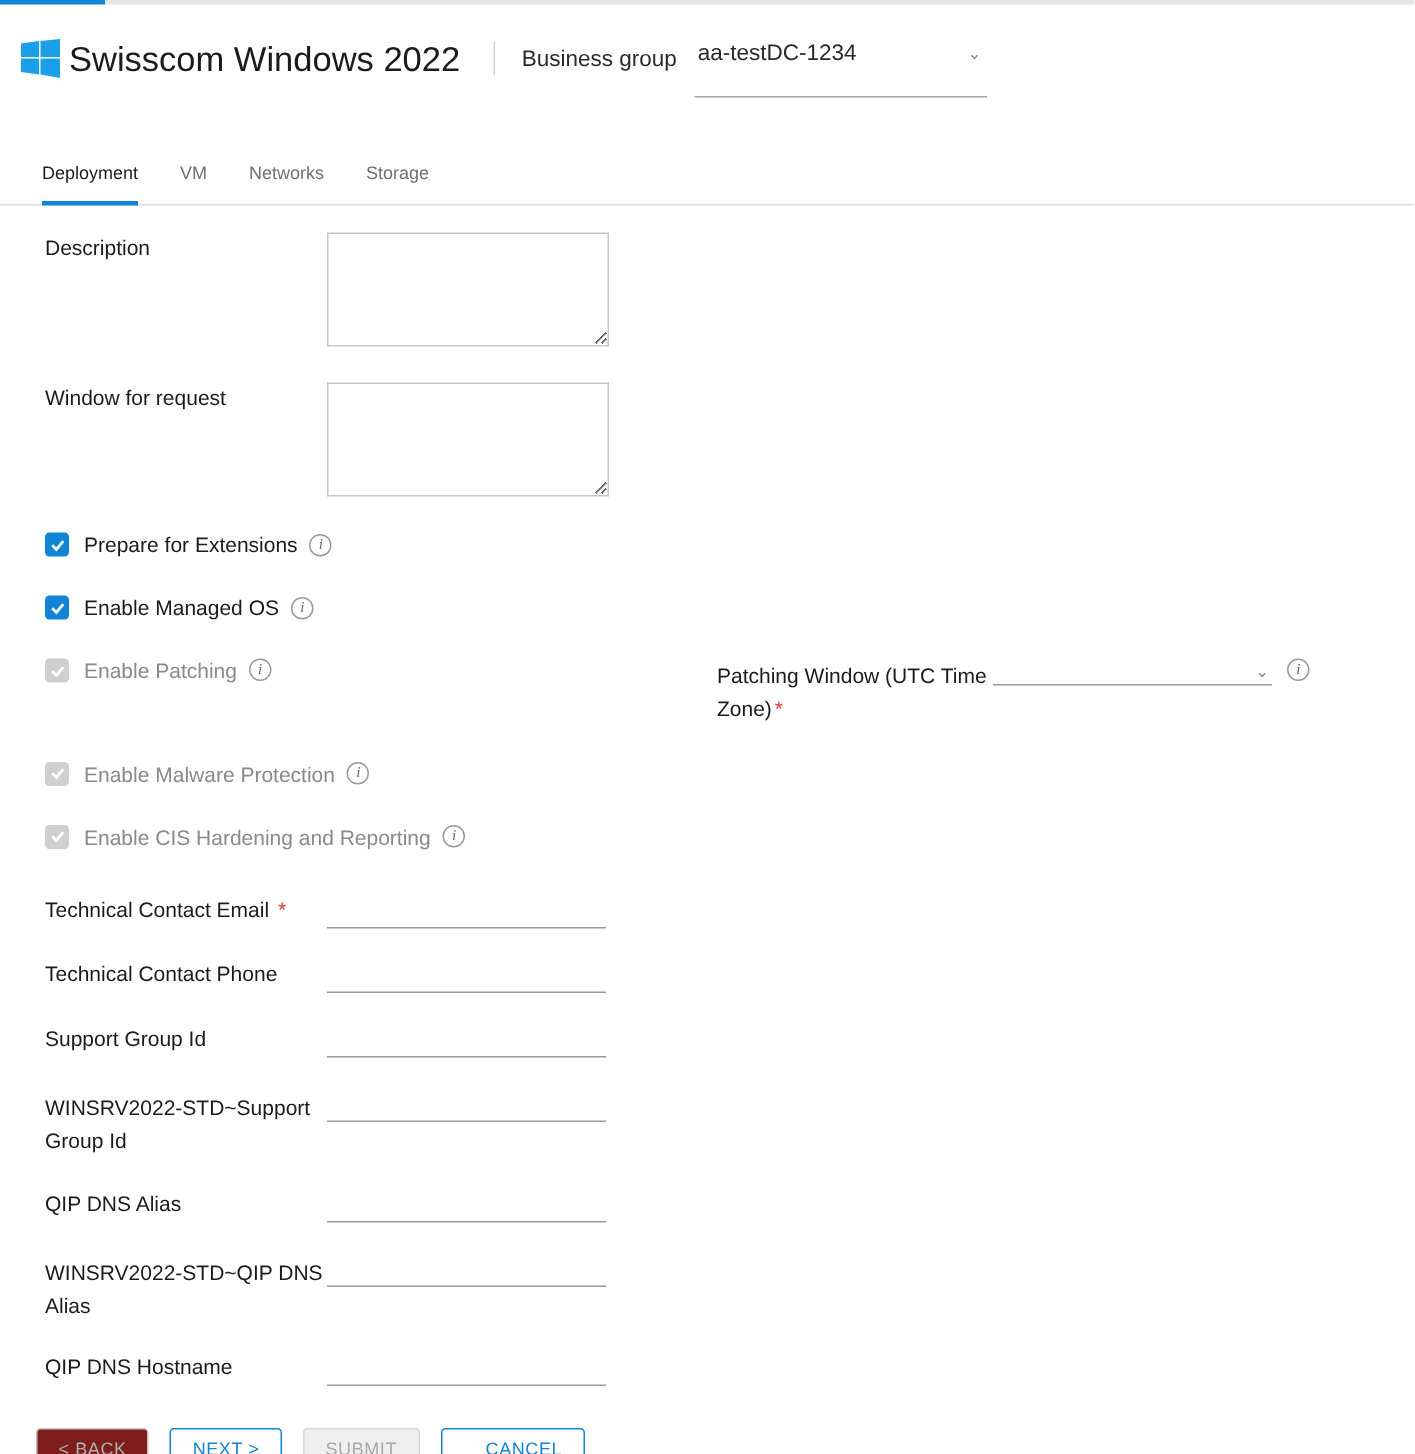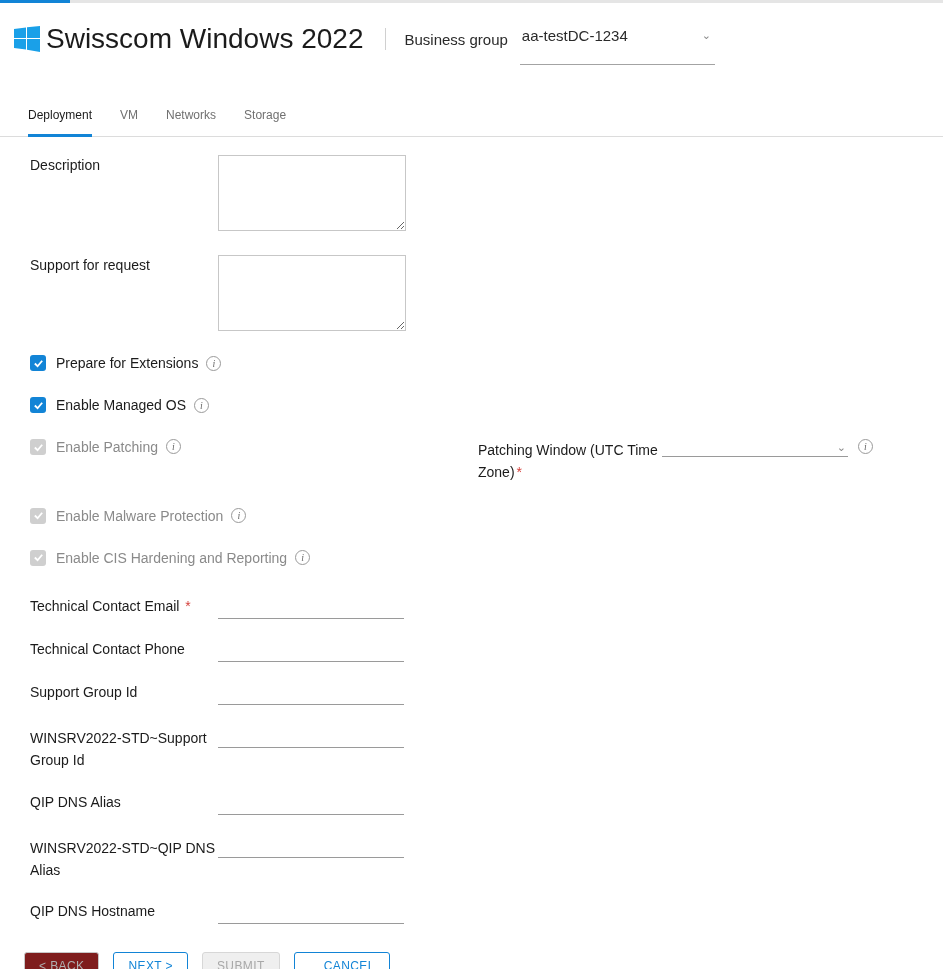--- a/index.html
+++ b/index.html
@@ -12,21 +12,21 @@
     }
     .top-bar { height: 3px; background: #e5e5e5; }
     .top-bar .progress { height: 3px; width: 70px; background: #1284d6; }
     .header {
       display: flex;
       align-items: center;
       padding: 10px 12px 18px 14px;
       border-bottom: 1px solid transparent;
     }
     .win-icon { width: 26px; height: 26px; margin-right: 6px; display: inline-block; }
-    .page-title { font-size: 28px; color: #1b1b1b; font-weight: 400; }
+    .page-title { font-size: 23px; color: #1b1b1b; font-weight: 400; }
     .vsep { width: 1px; height: 22px; background: #d0d0d0; margin: 0 18px 0 22px; }
     .bg-label { font-size: 15px; color: #2a2a2a; margin-right: 12px; }
     .bg-select {
       position: relative;
       width: 195px;
       border-bottom: 1px solid #a3a3a3;
       padding: 2px 20px 20px 2px;
       font-size: 15px;
       color: #2a2a2a;
       cursor: pointer;
@@ -147,21 +147,21 @@
 </div>
 
 <div class="form">
 
   <div class="row">
     <div class="lbl">Description</div>
     <textarea class="ta" style=""></textarea>
   </div>
 
   <div class="row">
-    <div class="lbl">Support for request</div>
+    <div class="lbl">Window for request</div>
     <textarea class="ta" style=""></textarea>
   </div>
 
   <div class="chk-row">
     <span class="chk on">
       <svg viewBox="0 0 12 12">
           <polyline points="2,6 5,9 10,3" fill="none" stroke="#fff" stroke-width="2"></polyline>
         </svg>
     </span>
     <span class="chk-label">Prepare for Extensions</span>

